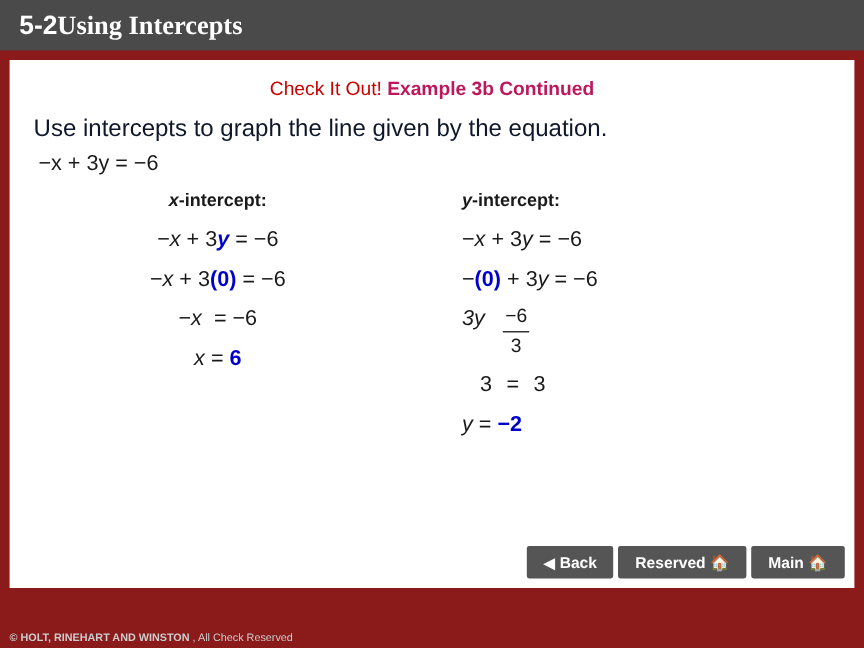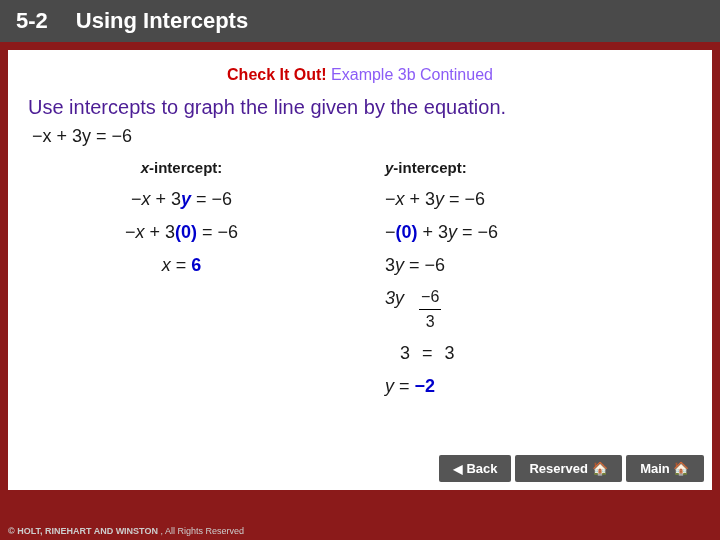--- a/index.html
+++ b/index.html
@@ -14,54 +14,55 @@
 
     
     .header {
       background: #4a4a4a;
       color: white;
       font-size: 22px;
       font-weight: bold;
       padding: 8px 16px;
       display: flex;
       align-items: flex-start;
-      gap: 28px;
+      gap: 0;
     }
     .header-number {
       color: white;
     }
     .header-title {
       color: white;
+      font-family: Liberation Serif, serif;
     }
 
     
     .content-area {
       background: white;
       margin: 8px 8px 8px 8px;
       padding: 16px 20px 12px 20px;
       height: 440px;
       position: relative;
     }
 
     
     .check-it-out {
       text-align: center;
       font-size: 16px;
       margin-bottom: 10px;
     }
     .check-label {
       color: #cc0000;
-      font-weight: bold;
+      font-weight: normal;
       text-align: center;
     }
 
     
     .instruction {
       font-size: 20px;
-      color: #4c1d95;
+      color: #0f172a;
       margin-bottom: 6px;
       line-height: 1.3;
     }
 
     
     .equation-line {
       font-size: 18px;
       color: #1a1a1a;
       margin-bottom: 12px;
       margin-left: 4px;
@@ -178,21 +179,21 @@
 
 <div class="header">
   <span class="header-number">5-2</span>
   <span class="header-title">Using Intercepts</span>
 </div>
 
 <div class="content-area">
 
   <div class="check-it-out">
     <span class="check-label">Check It Out!</span>
-    <span style="color:#8b5cf6; font-weight:normal;">Example 3b Continued</span>
+    <span style="color:#be185d; font-weight:bold;">Example 3b Continued</span>
   </div>
 
   <div class="instruction">Use intercepts to graph the line given by the equation.</div>
 
   <div class="equation-line">−x + 3y = −6</div>
 
 
   <div class="two-columns">
 
     <div class="left-col">
@@ -201,42 +202,42 @@
       </div>
 
       <div class="math-line">
         −<span style="font-style:italic;">x</span> + 3<span class="math-blue" style="font-style:italic;">y</span> = −6
       </div>
 
       <div class="math-line">
         −<span style="font-style:italic;">x</span> + 3<span class="math-blue">(0)</span> = −6
       </div>
 
+      <div class="math-line">
+        −<span style="font-style:italic;">x</span> &nbsp;= −6
+      </div>
 
       <div class="math-line">
         <span style="font-style:italic;">x</span> = <span class="math-blue">6</span>
       </div>
     </div>
 
     <div class="right-col">
       <div class="col-header">
         <span style="font-style:italic;">y</span><span>-intercept:</span>
       </div>
 
       <div class="math-line">
         −<span style="font-style:italic;">x</span> + 3<span style="font-style:italic;">y</span> = −6
       </div>
 
       <div class="math-line">
         −<span class="math-blue">(0)</span> + 3<span style="font-style:italic;">y</span> = −6
       </div>
 
-      <div class="math-line">
-        3<span style="font-style:italic;">y</span> = −6
-      </div>
 
       <div class="math-line" style="display:flex; align-items:flex-start; gap:4px;">
         <span style="font-style:italic;">3y</span>
         <span>&nbsp;</span>
         <div class="fraction">
           <span class="fraction-num">−6</span>
           <span class="fraction-den">&nbsp;3&nbsp;</span>
         </div>
       </div>
 
@@ -265,14 +266,14 @@
     <button class="nav-btn">
       <span>Main</span>
       <span>🏠</span>
     </button>
   </div>
 
 </div>
 
 <div class="copyright">
   <span class="bold-text">© HOLT, RINEHART AND WINSTON</span>
-  <span>, All Rights Reserved</span>
+  <span>, All Check Reserved</span>
 </div>
 
 </body></html>

